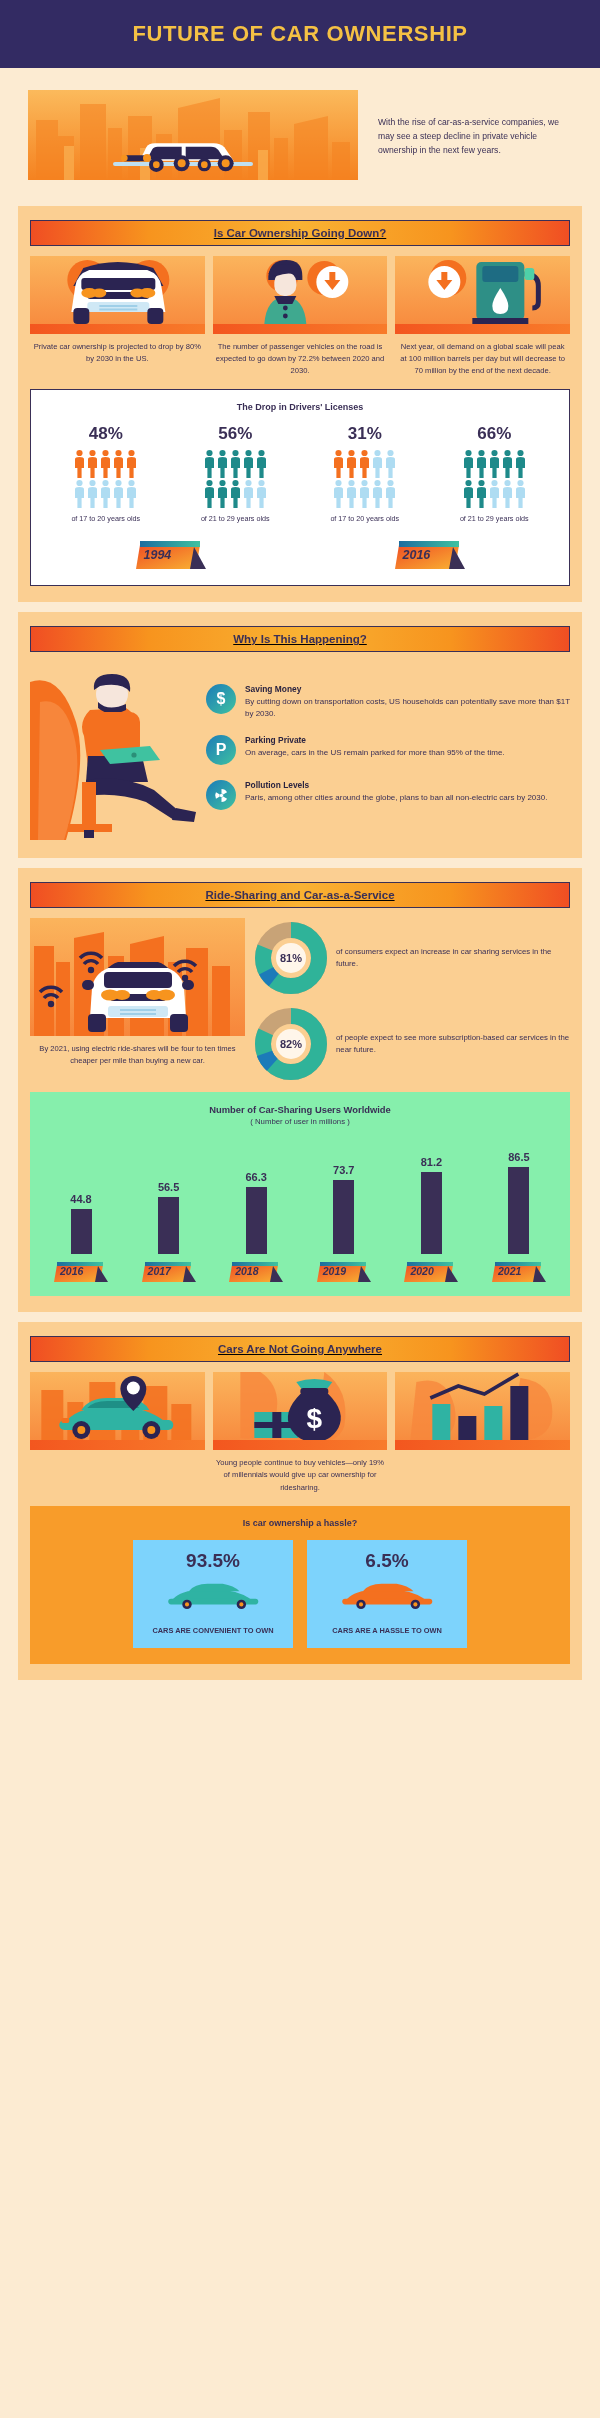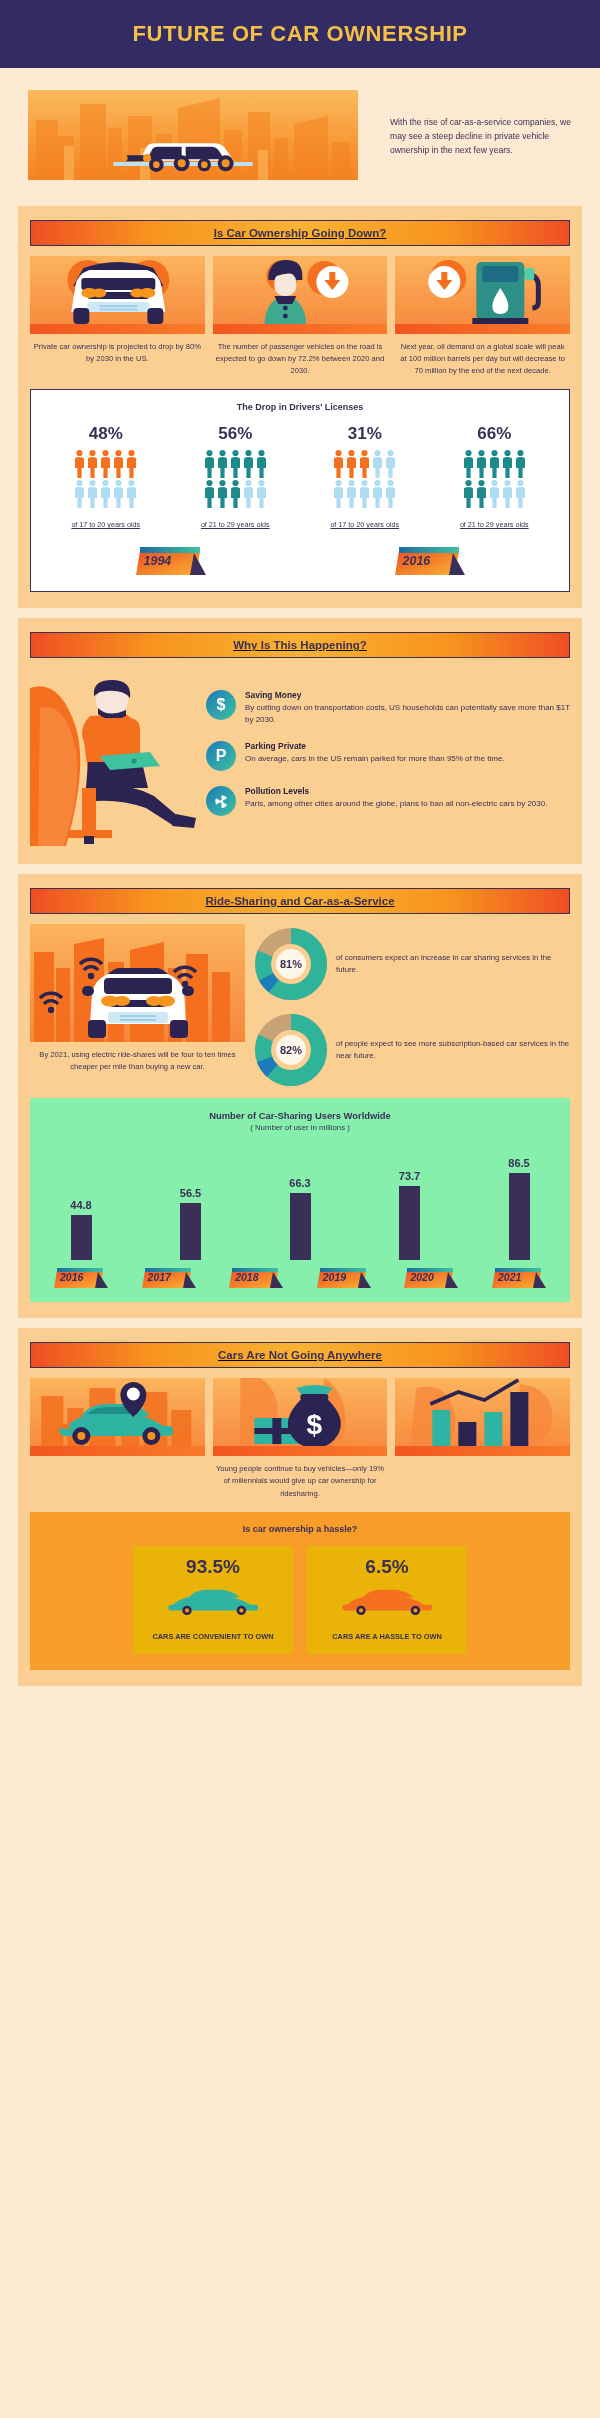--- a/index.html
+++ b/index.html
@@ -28,21 +28,21 @@
     color: #F5C144;
     font-size: 22px;
     font-weight: bold;
     letter-spacing: 0.6px;
   }
 
   
   .intro {
     display: flex;
     padding: 22px 28px 16px 28px;
-    gap: 32px;
+    gap: 20px;
     align-items: flex-start;
   }
   .intro-art {
     width: 330px;
     height: 90px;
     background: linear-gradient(180deg,#FBBA5C 0%,#F58220 100%);
     position: relative;
     overflow: hidden;
     flex: none;
   }
@@ -111,21 +111,21 @@
     font-weight: bold;
     color: #3A2F56;
     margin-bottom: 12px;
   }
   .lic-groups { display: flex; }
   .lic-pair { flex: 1; display: flex; justify-content: space-around; }
   .lic-item { text-align: center; width: 84px; }
   .lic-pct { font-size: 17px; font-weight: bold; color: #3A2F56; margin-bottom: 5px; }
   .people-row { display: flex; justify-content: center; gap: 2px; }
   .person { width: 11px; height: 30px; }
-  .lic-label { font-size: 7.2px; line-height: 1.5; color: #3A2F56; margin-top: 11px; text-decoration: underline; }
+  .lic-label { font-size: 7.2px; line-height: 1.5; color: #3A2F56; margin-top: 5px; }
   .year-row { display: flex; margin-top: 14px; align-items: center; }
   .year-half { flex: 1; display: flex; justify-content: center; }
   .year-badge { position: relative; width: 74px; height: 32px; }
   .year-text {
     position: absolute; left: 10px; top: 9px;
     font-size: 12.5px; font-style: italic; font-weight: bold; color: #3A2F56;
   }
 
   
   .why-body { display: flex; align-items: flex-start; gap: 6px; }
@@ -174,21 +174,21 @@
   .bar-years { display: flex; justify-content: space-between; padding: 6px 6px 0 6px; }
   .bar-year-wrap { width: 70px; display: flex; justify-content: center; }
   .yb2 { position: relative; width: 58px; height: 24px; }
   .yb2 .year-text { left: 8px; top: 5px; font-size: 10.5px; }
 
   
   .hassle { background: #F89C2A; margin-top: 12px; padding: 12px 12px 16px 12px; }
   .hassle-title { text-align: center; font-size: 9px; font-weight: bold; color: #3A2F56; margin-bottom: 12px; }
   .hassle-row { display: flex; gap: 14px; justify-content: center; }
   .hassle-card {
-    background: #eab308; width: 160px; padding: 10px 8px 12px 8px; text-align: center;
+    background: #7dd3fc; width: 160px; padding: 10px 8px 12px 8px; text-align: center;
   }
   .hassle-pct { font-size: 19px; font-weight: bold; color: #3A2F56; }
   .hassle-lbl { font-size: 7.4px; font-weight: bold; color: #3A2F56; line-height: 1.5; margin-top: 7px; }
   .hassle-car { height: 30px; margin: 8px 0 4px 0; }
 </style>
 </head>
 <body>
 
 <div class="page">
 
@@ -691,20 +691,24 @@
           </div>
           <div class="barcol">
             <div class="barval">66.3</div>
             <div class="bar" style="height:67px"></div>
           </div>
           <div class="barcol">
             <div class="barval">73.7</div>
             <div class="bar" style="height:74px"></div>
           </div>
           <div class="barcol">
+            <div class="barval">81.2</div>
+            <div class="bar" style="height:82px"></div>
+          </div>
+          <div class="barcol">
             <div class="barval">86.5</div>
             <div class="bar" style="height:87px"></div>
           </div>
         </div>
       <div class="bar-years" id="bar-years">
           <div class="bar-year-wrap">
             <div class="yb2"><svg viewBox="0 0 58 24" style="width:58px;height:24px">
                 <defs>
                   <linearGradient id="bg0" x1="0" y1="0" x2="1" y2="1">
                     <stop offset="0" stop-color="#F04E23"></stop>

